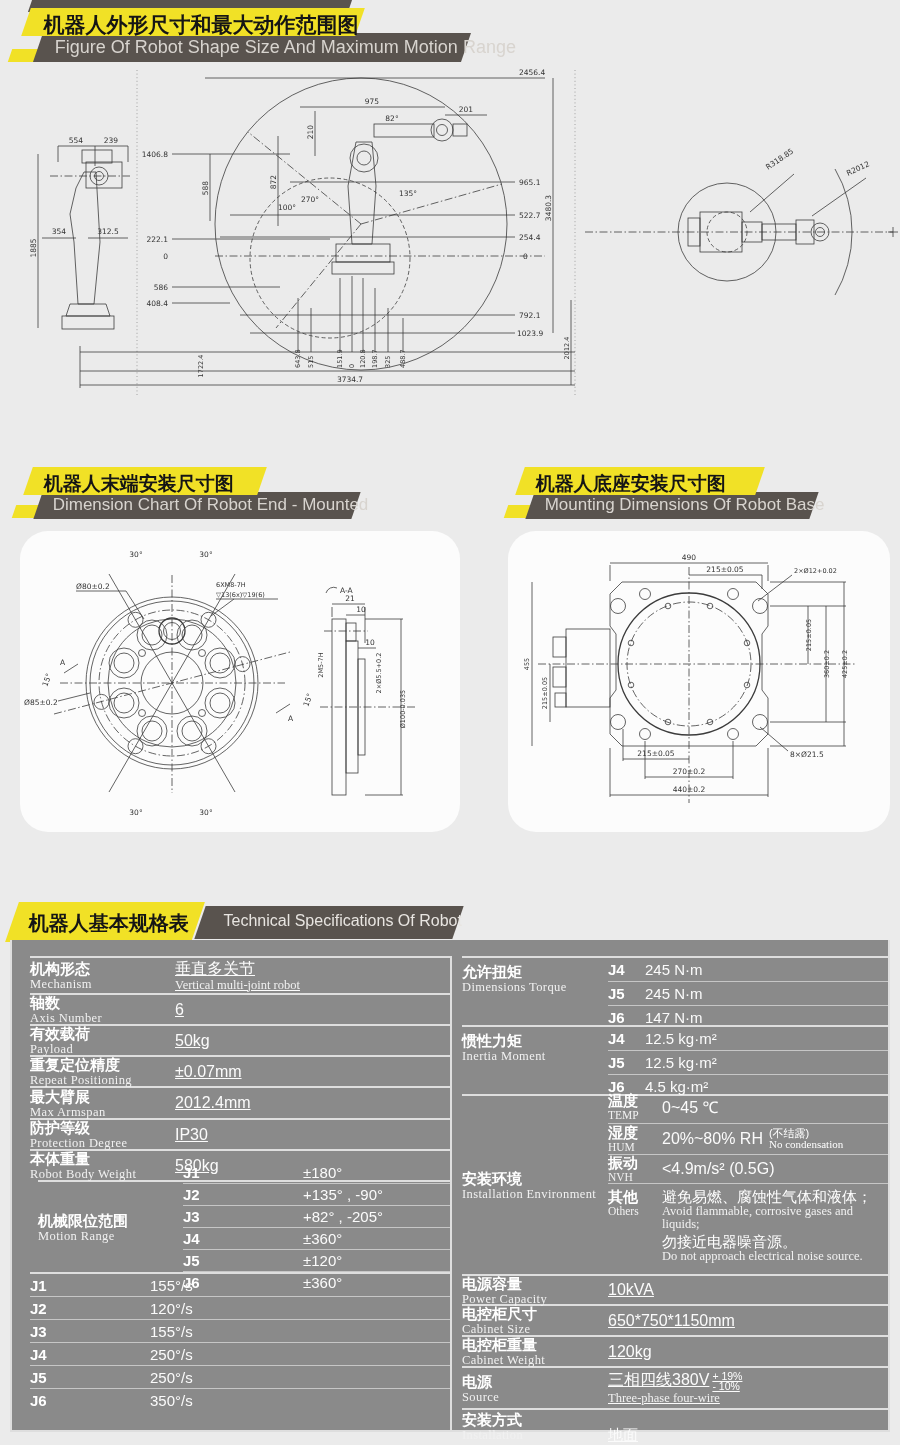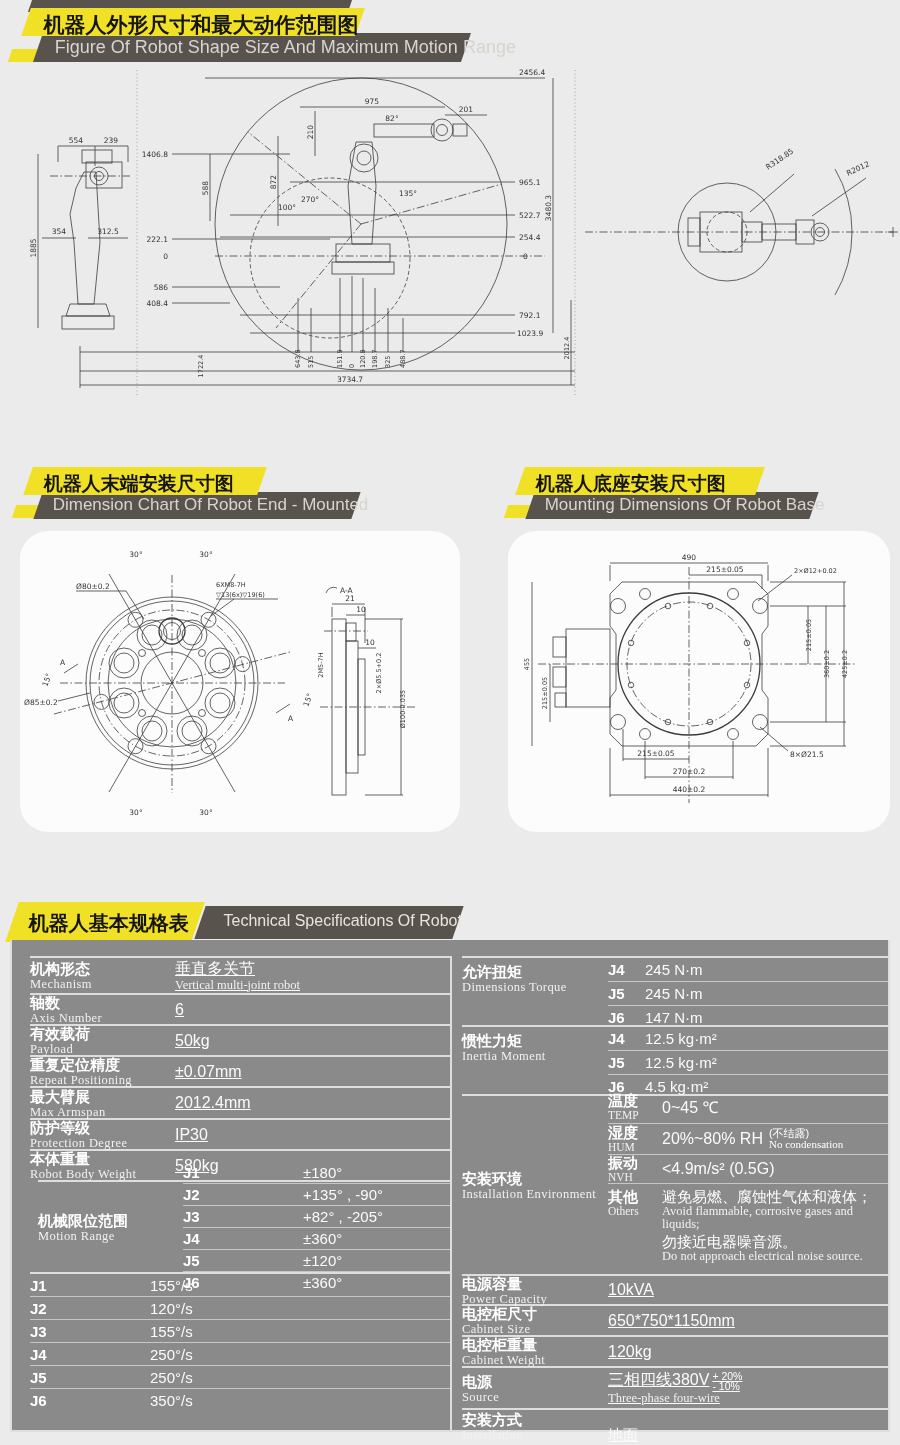--- a/index.html
+++ b/index.html
@@ -665,21 +665,21 @@
 
       <div class="blk" style="height:42px;">
         <div class="lab">
           <div class="lab-zh">电源</div>
           <div class="lab-en">Source</div>
         </div>
         <div class="val">
           <div class="src-line">
             <span class="val-zh">三相四线380V</span>
             <span class="tol">
-              <span>+ 20%</span>
+              <span>+ 19%</span>
               <span>- 10%</span>
             </span>
           </div>
           <div class="val-en">Three-phase four-wire</div>
         </div>
       </div>
 
       <div class="blk" style="height:34px;">
         <div class="lab">
           <div class="lab-zh">安装方式</div>

